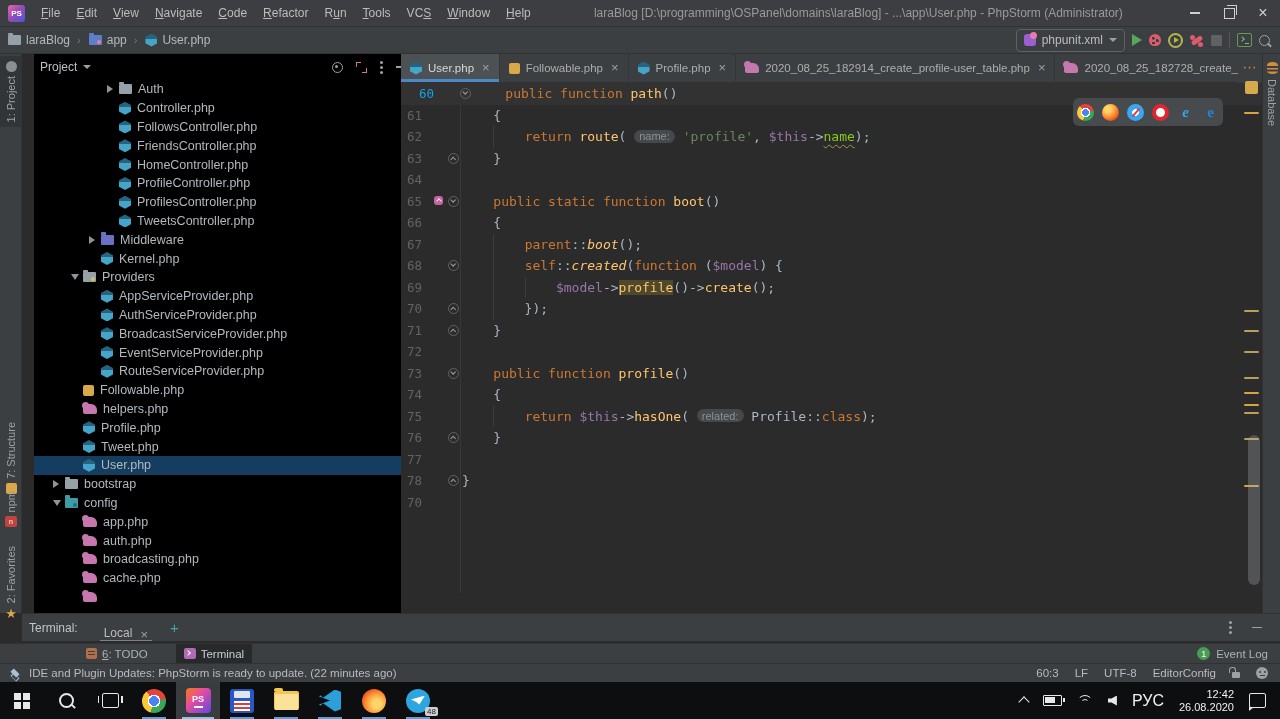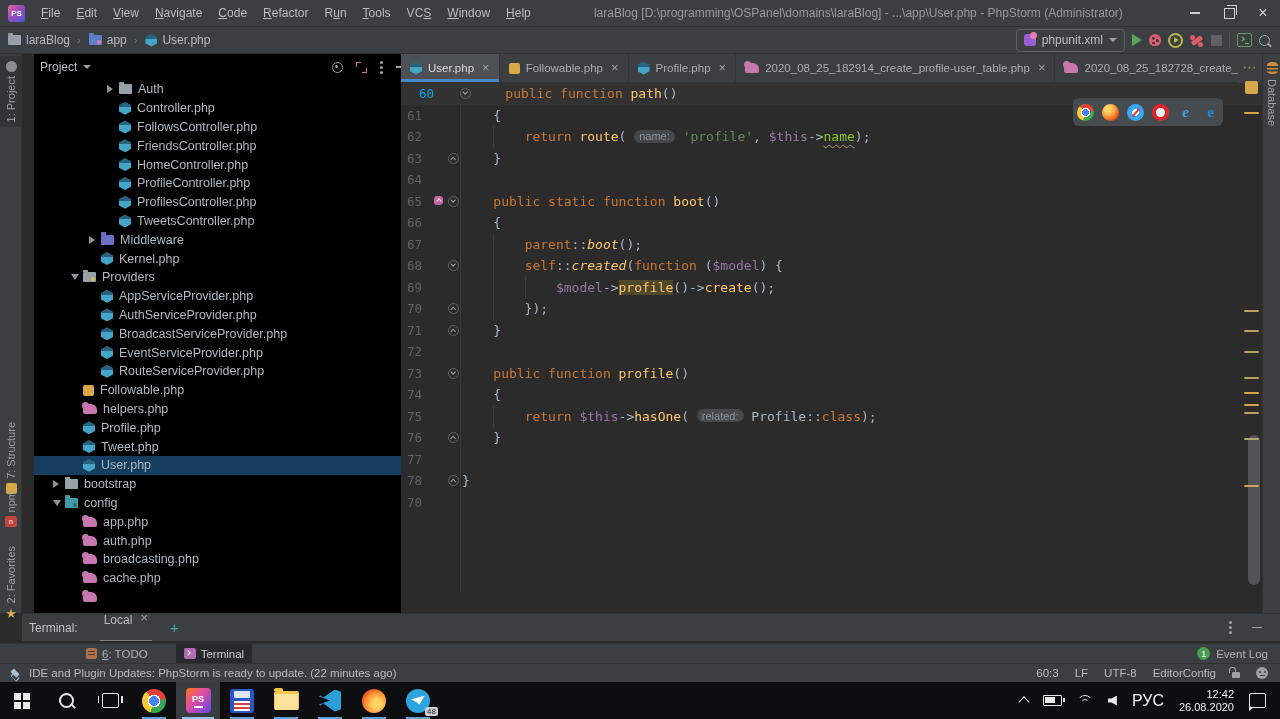--- a/index.html
+++ b/index.html
@@ -124,21 +124,21 @@
   .b-edge{color:#1f86d8;font-style:normal}
   
   #right-stripe{left:1262px;top:54px;width:18px;height:559px;background:#3c3f41;border-left:1px solid #323232;box-sizing:border-box}
   #db-btn{position:absolute;left:0;top:8px;width:18px;display:flex;flex-direction:column;align-items:center;gap:5px;color:#9da2a6;font-size:11px}
   #db-btn .vtext2{writing-mode:vertical-rl}
   .ic-db{width:11px;height:12px;background:#cf8e3f;border-radius:5px/3px;position:relative}
   .ic-db:before{content:"";position:absolute;left:0;top:4px;width:11px;height:1.5px;background:#3c3f41;box-shadow:0 3.5px 0 #3c3f41}
   
   #terminal{left:22px;top:613px;width:1258px;height:28px;background:#3c3f41;border-top:1px solid #323232;box-sizing:border-box;display:flex;align-items:center;font-size:12px}
   #terminal .tlabel{margin-left:7px;color:#c0c4c8}
-  .ttab{margin-left:22px;display:flex;align-items:flex-start;gap:6px;height:100%;border-bottom:2px solid #7c8083;padding:0 4px;color:#bcbcbc}
+  .ttab{margin-left:22px;display:flex;align-items:flex-end;gap:6px;height:100%;border-bottom:2px solid #7c8083;padding:0 4px;color:#bcbcbc}
   .tplus{color:#46a6a6;font-size:15px;margin-left:18px}
   #terminal .tright{margin-left:auto;display:flex;align-items:center;gap:20px;padding-right:18px}
   #terminal-dark{left:22px;top:641px;width:1258px;height:2px;background:#2b2b2b}
   
   #bottombar{left:0;top:643px;width:1280px;height:20px;background:#3c3f41;border-top:1px solid #323232;box-sizing:border-box;display:flex;align-items:center;font-size:11.5px;color:#adb2b6}
   .twbtn{display:flex;align-items:center;gap:5px;height:100%;padding:0 8px}
   .twbtn.active{background:#27292a;color:#c9cdd1}
   .ic-todo{width:11px;height:11px;background:#b07048;border-radius:2px;position:relative}
   .ic-todo:before{content:"";position:absolute;left:2px;top:3px;width:7px;height:1.2px;background:#3c3f41;box-shadow:0 3px 0 #3c3f41}
   .ic-term{width:12px;height:11px;background:#b26bb2;border-radius:2px;position:relative}

